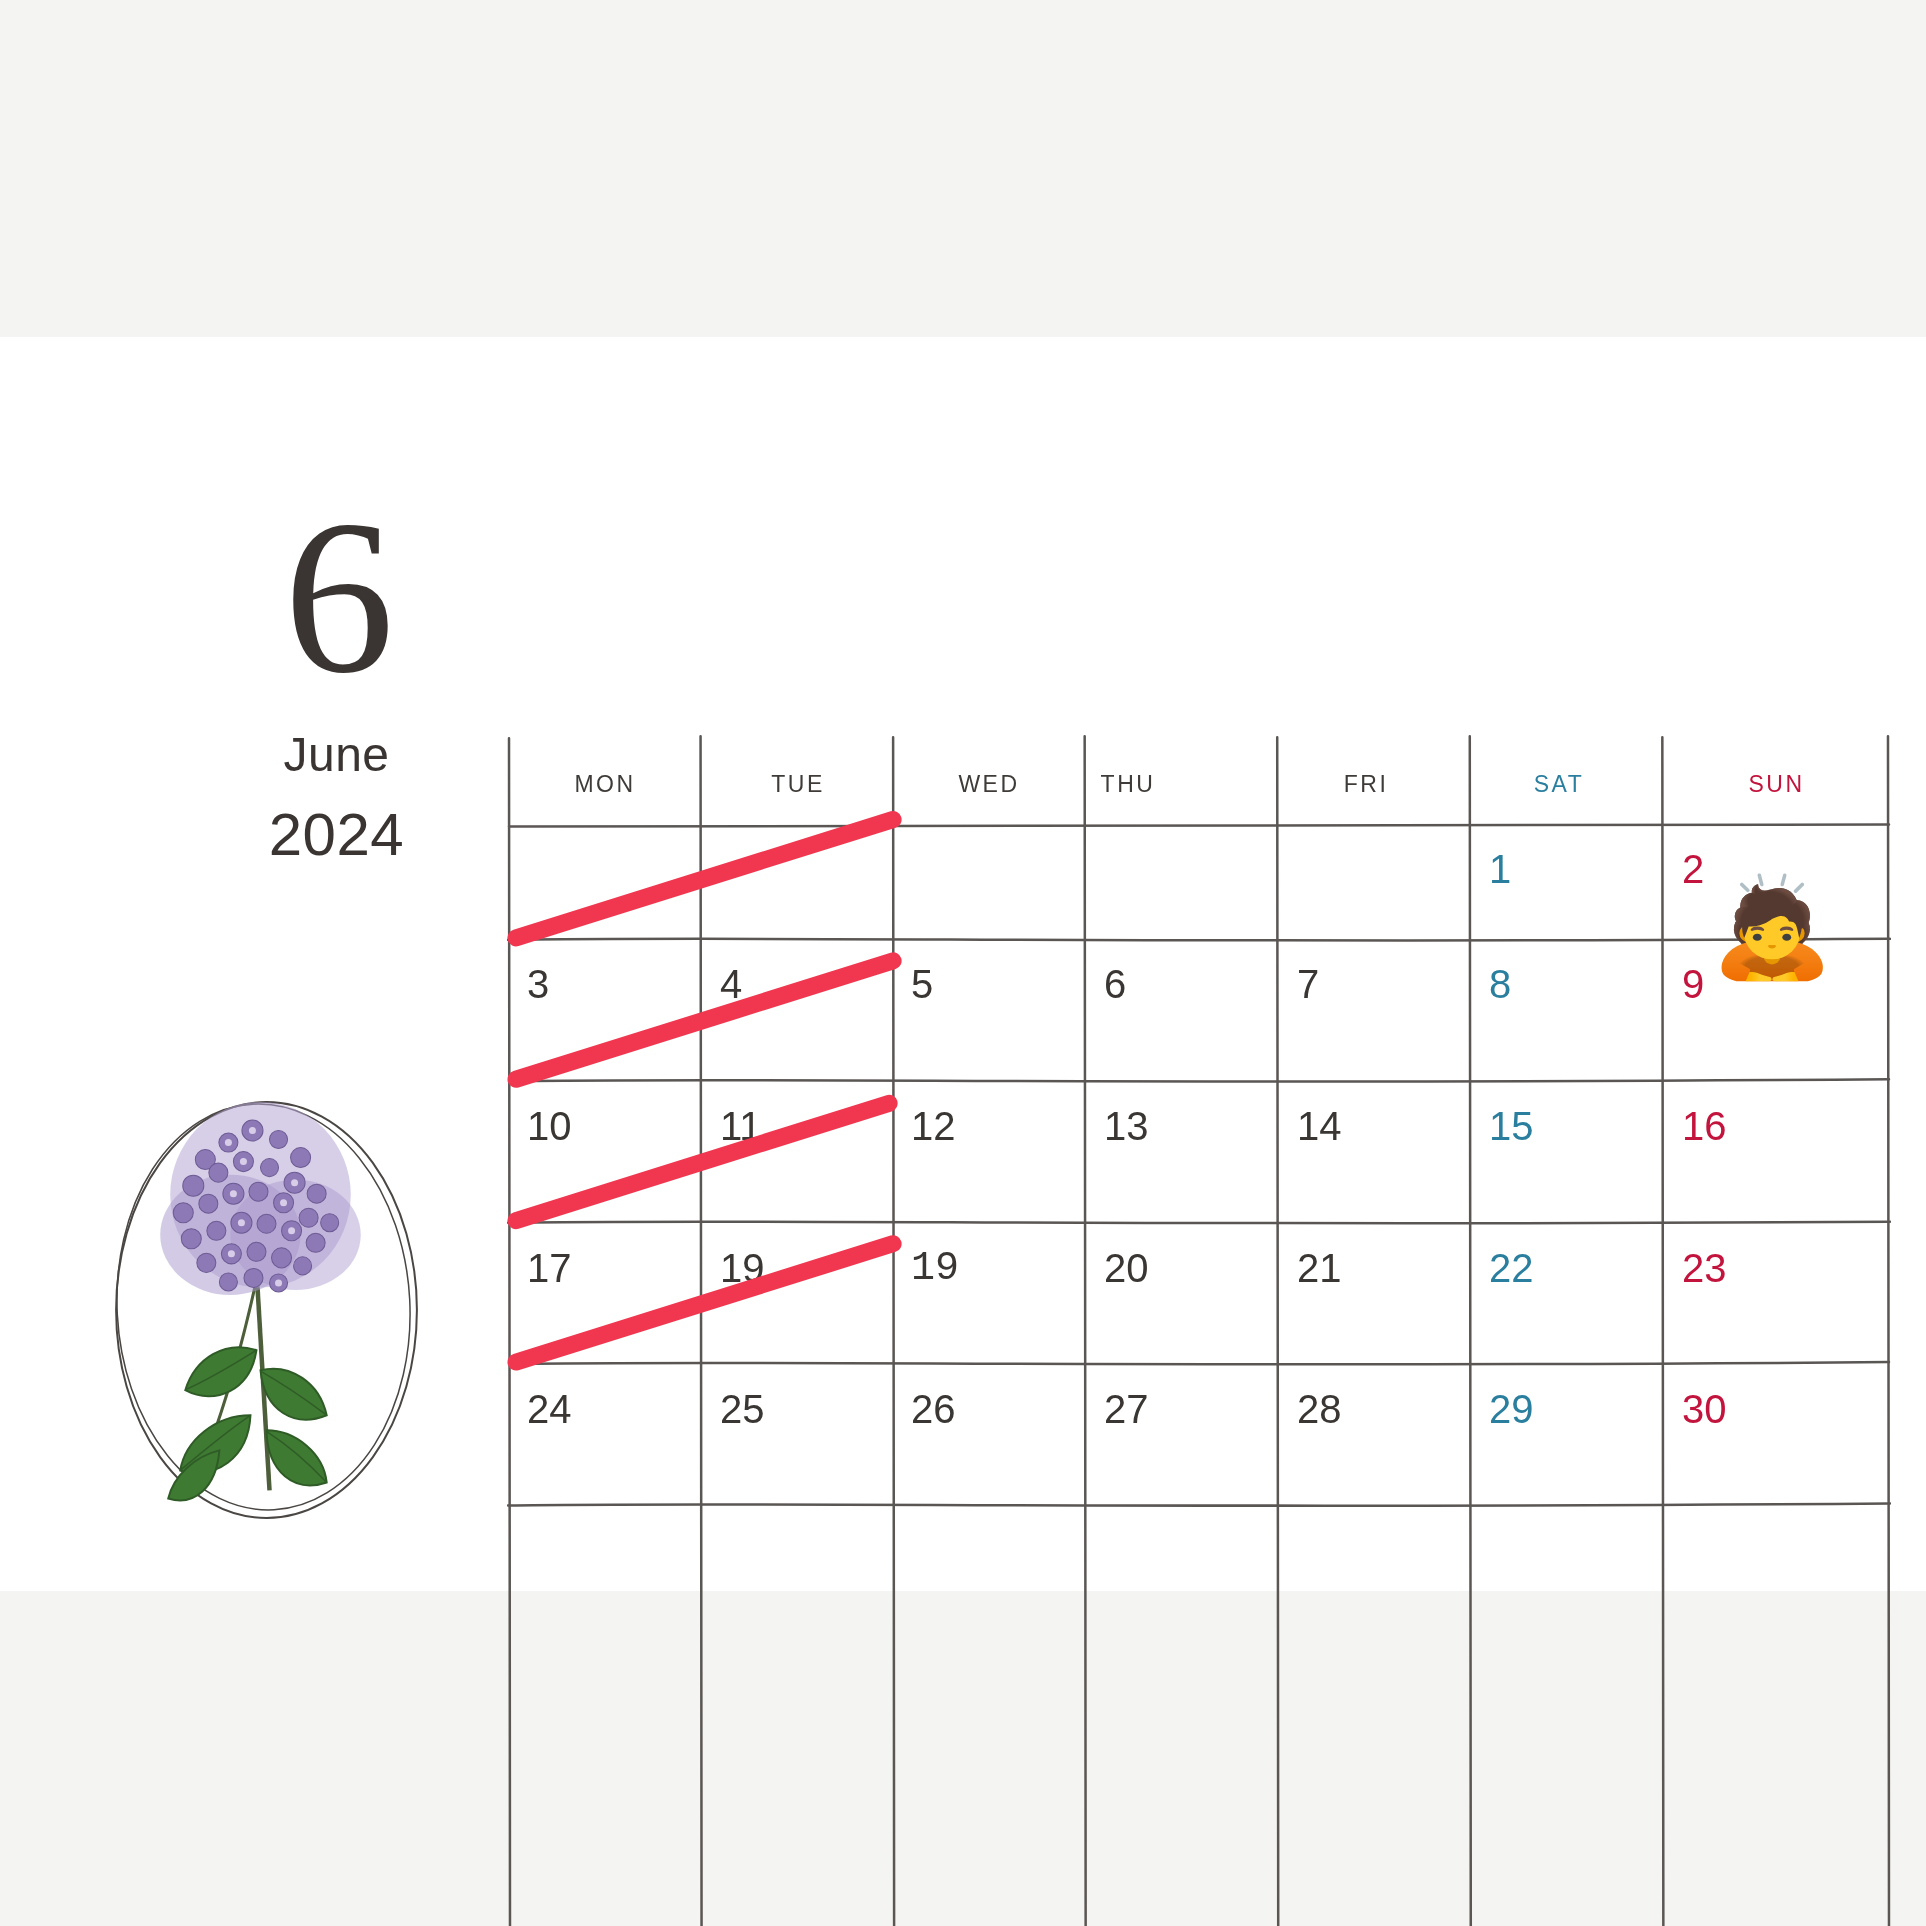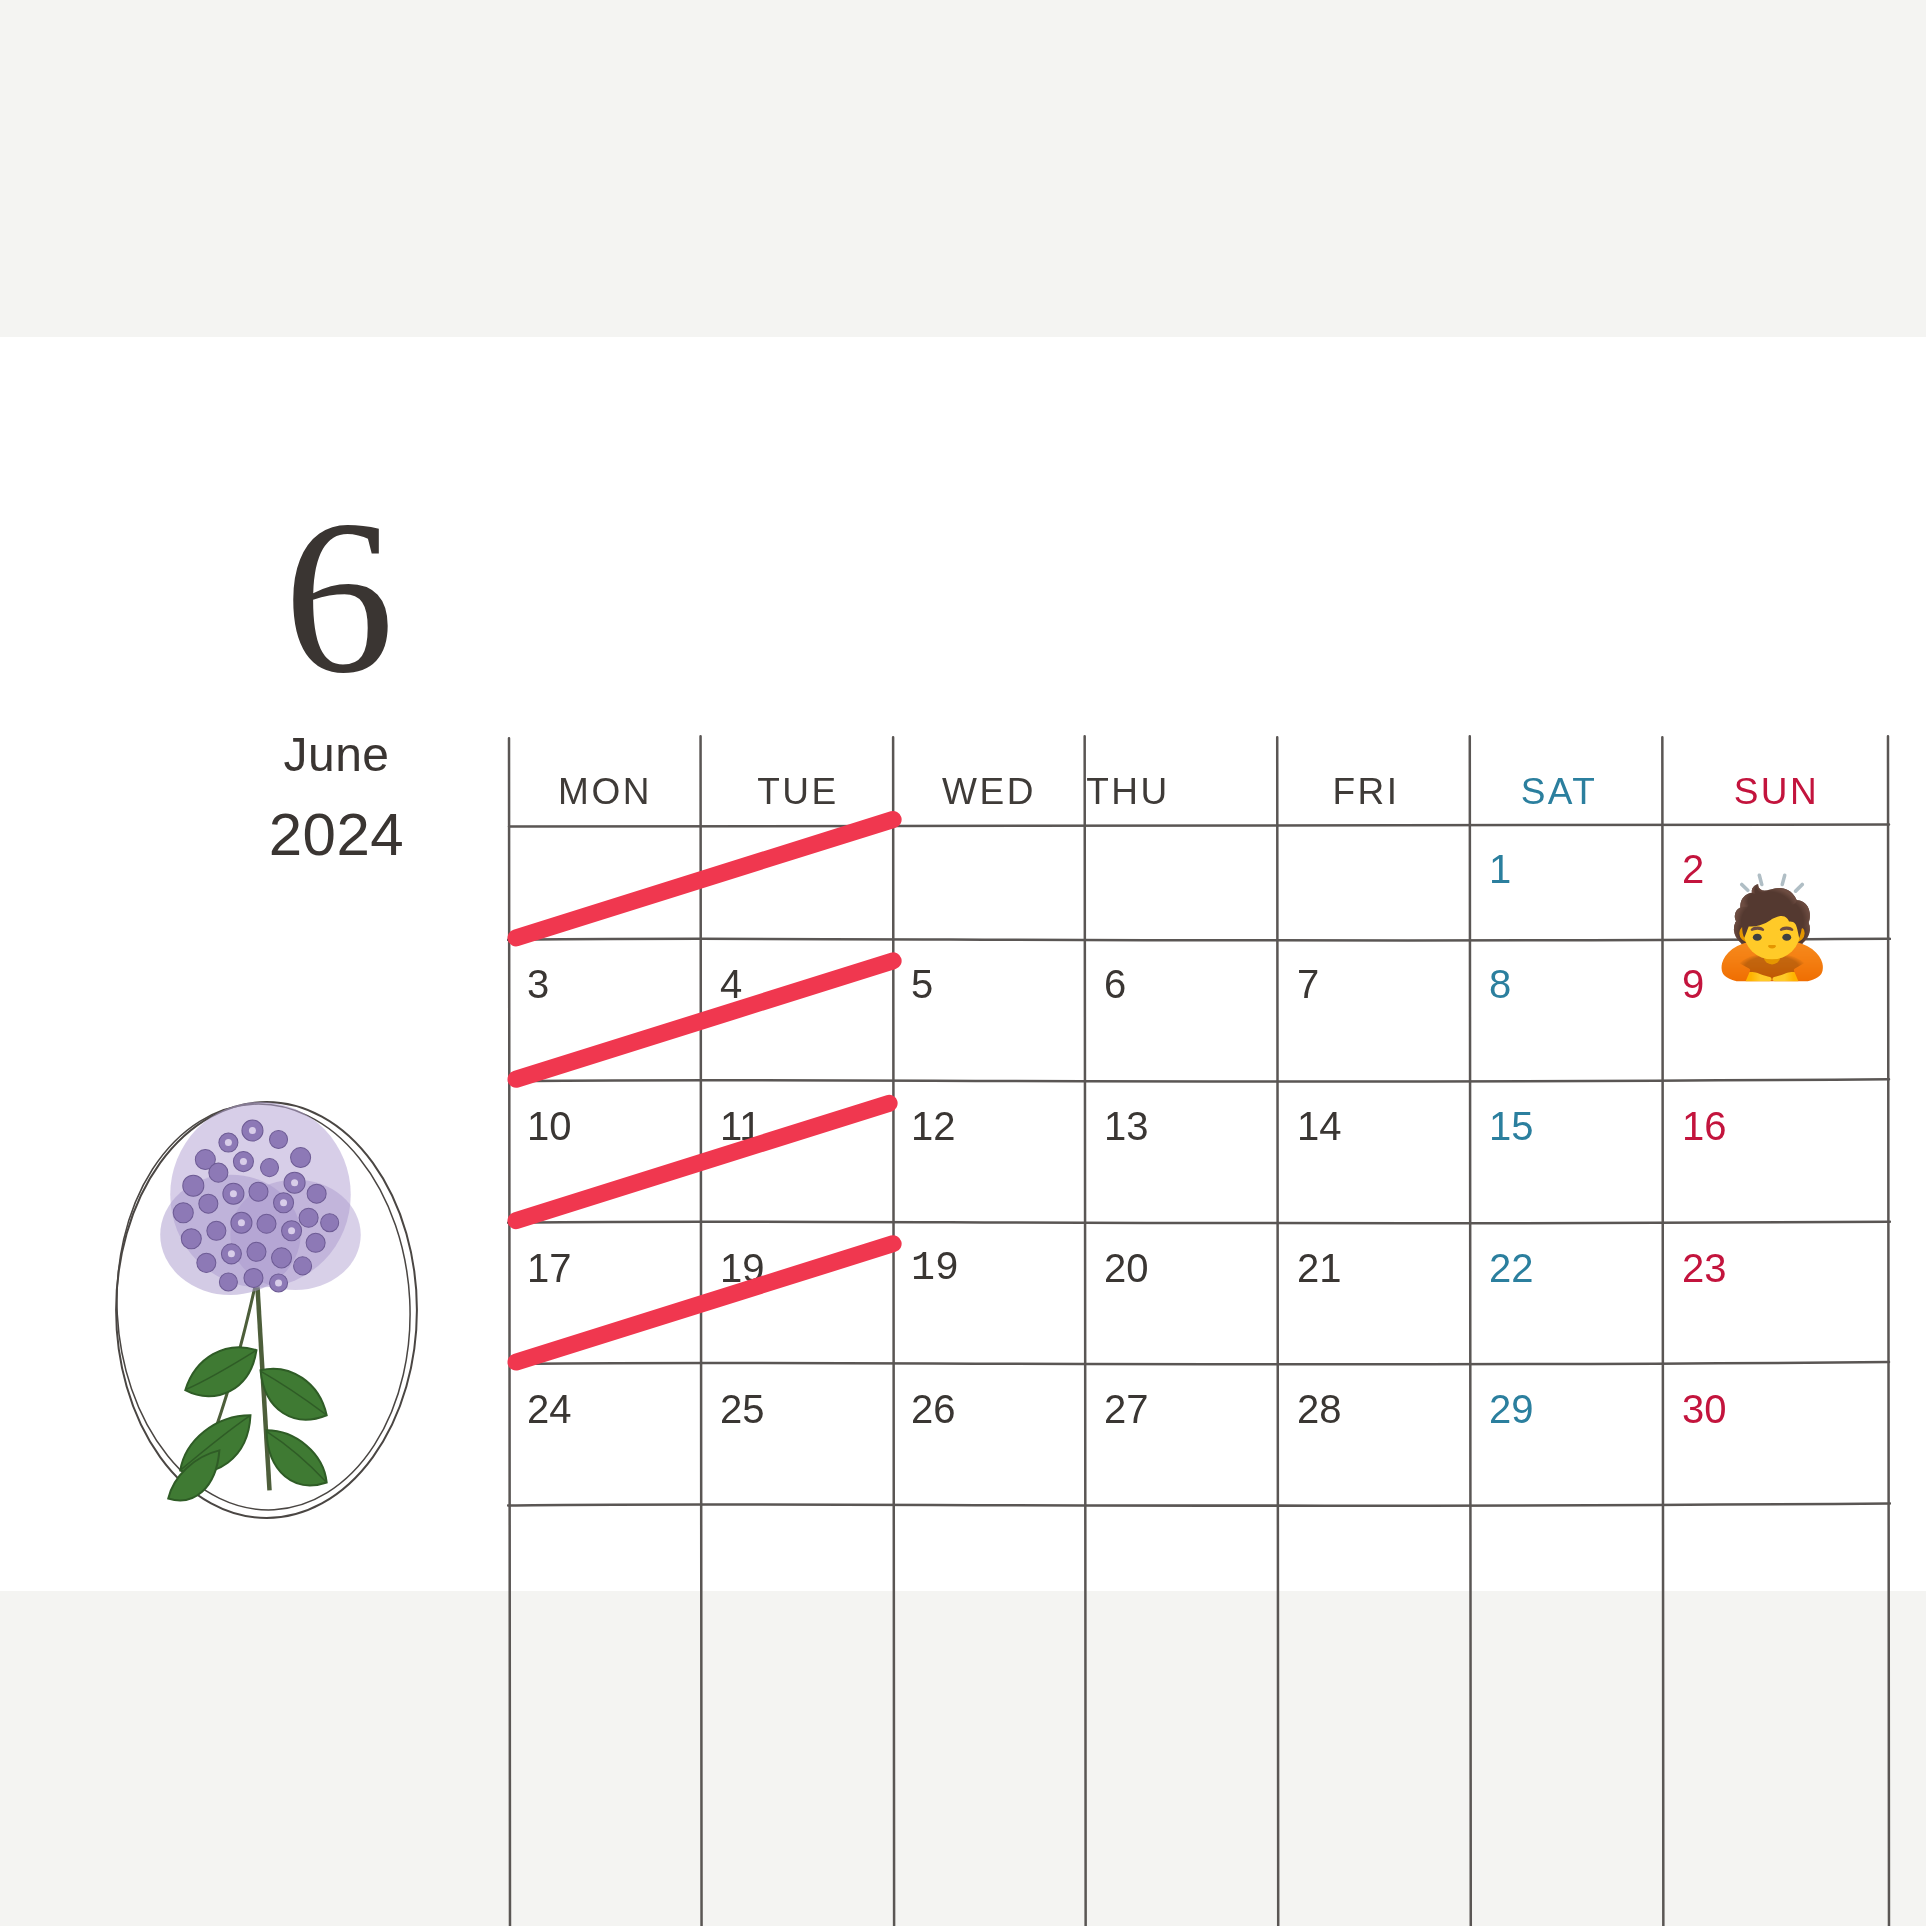--- a/index.html
+++ b/index.html
@@ -76,21 +76,21 @@
     width: 1384px;
     height: 1214px;
   }
   #grid-svg {
     position: absolute;
     left: 0;
     top: 0;
   }
   .dow {
     position: absolute;
-    font-size: 37px;
+    font-size: 23px;
     letter-spacing: 2.5px;
     color: #3f3b38;
     text-align: center;
     top: 38px;
   }
   .dow.sat { color: #2b7f9e; }
   .dow.sun { color: #c3143d; }
 
   .daynum {
     position: absolute;

